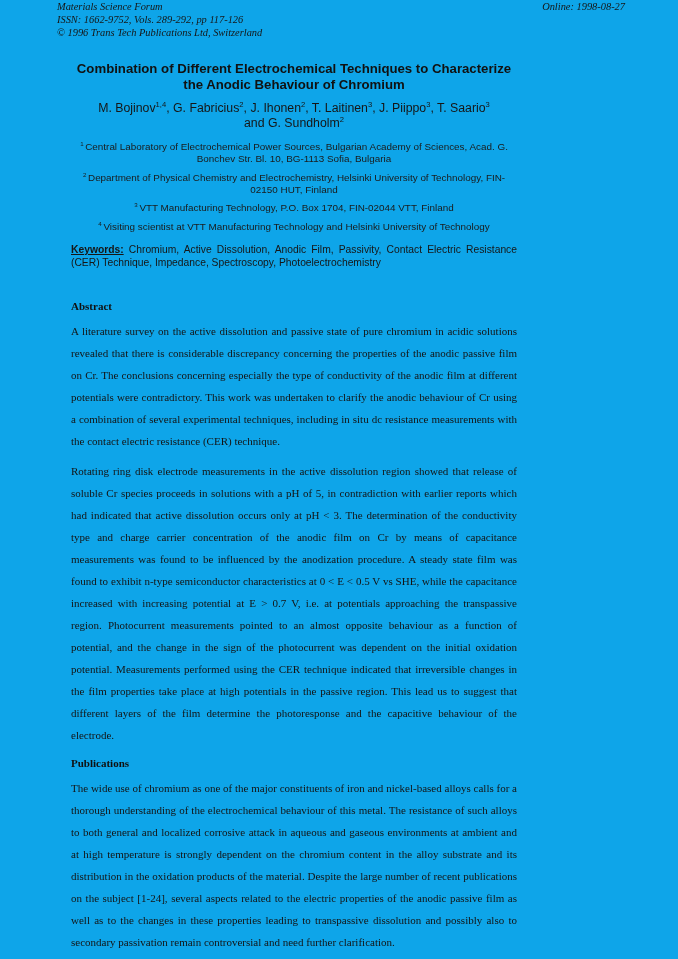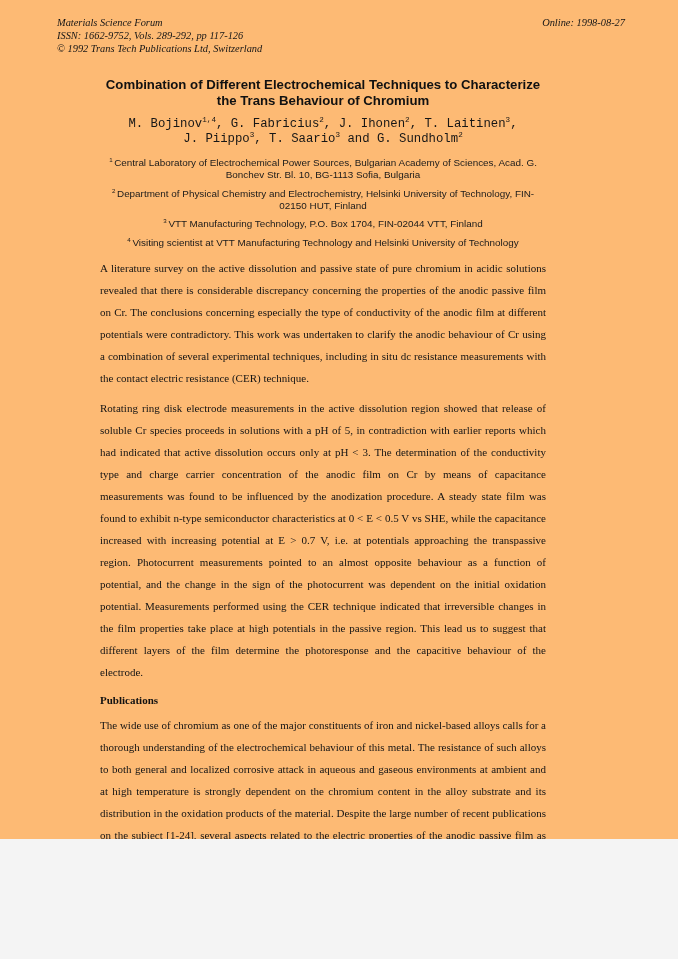--- a/index.html
+++ b/index.html
@@ -3,64 +3,63 @@
 <meta charset="utf-8">
 <style>
   html, body {
     margin: 0;
     padding: 0;
     background: #f4f4f4;
   }
   .page {
     position: relative;
     width: 678px;
-    height: 839px;
+    height: 959px;
     margin: 0;
-    background: #fdba74;
+    background: #0ea5e9;
     color: #161616;
     overflow: hidden;
     box-sizing: border-box;
-    padding-top: 16px;
   }
   
   .pub-header {
     display: flex;
     justify-content: space-between;
     align-items: flex-start;
     margin: 0 53px 0 57px;
     font-family: "Liberation Serif", serif;
     font-style: italic;
     font-size: 10.4px;
     line-height: 13px;
   }
   .pub-left div { white-space: nowrap; }
   .pub-right { text-align: left; white-space: nowrap; }
 
   
   .content {
-    margin-left: 100px;
+    margin-left: 71px;
     width: 446px;
   }
 
   .paper-title {
     margin-top: 22px;
     text-align: center;
     font-family: "Liberation Sans", sans-serif;
     font-weight: bold;
     font-size: 13.2px;
     line-height: 15.5px;
     color: #111;
   }
   .paper-title span { display: block; }
 
   .authors {
     margin: 7px auto 0 auto;
     max-width: 400px;
     text-align: center;
-    font-family: Liberation Mono, monospace;
+    font-family: Liberation Sans, sans-serif;
     font-size: 12.3px;
     line-height: 15px;
     color: #161616;
   }
   .authors sup, .affiliation sup {
     font-size: 0.62em;
     vertical-align: super;
     line-height: 0;
   }
 
@@ -109,42 +108,44 @@
 </style>
 </head>
 <body>
 
 <div class="page">
 
   <div class="pub-header">
     <div class="pub-left">
       <div>Materials Science Forum</div>
       <div>ISSN: 1662-9752, Vols. 289-292, pp 117-126</div>
-      <div>© 1992 Trans Tech Publications Ltd, Switzerland</div>
+      <div>© 1996 Trans Tech Publications Ltd, Switzerland</div>
     </div>
     <div class="pub-right">Online: 1998-08-27</div>
   </div>
 
   <div class="content">
 
     <h1 class="paper-title">
       <span>Combination of Different Electrochemical Techniques to Characterize</span>
-      <span>the Trans Behaviour of Chromium</span>
+      <span>the Anodic Behaviour of Chromium</span>
     </h1>
 
     <div class="authors"><span>M. Bojinov<sup>1,4</sup></span>, <span>G. Fabricius<sup>2</sup></span>, <span>J. Ihonen<sup>2</sup></span>, <span>T. Laitinen<sup>3</sup></span>, <span>J. Piippo<sup>3</sup></span>, <span>T. Saario<sup>3</sup></span> and <span>G. Sundholm<sup>2</sup></span></div>
 
     <div class="affiliations">
         <div class="affiliation"><sup>1 </sup>Central Laboratory of Electrochemical Power Sources, Bulgarian Academy of Sciences, Acad. G. Bonchev Str. Bl. 10, BG-1113 Sofia, Bulgaria</div>
         <div class="affiliation"><sup>2 </sup>Department of Physical Chemistry and Electrochemistry, Helsinki University of Technology, FIN-02150 HUT, Finland</div>
         <div class="affiliation"><sup>3 </sup>VTT Manufacturing Technology, P.O. Box 1704, FIN-02044 VTT, Finland</div>
         <div class="affiliation"><sup>4 </sup>Visiting scientist at VTT Manufacturing Technology and Helsinki University of Technology</div>
       </div>
 
+    <p class="keywords"><span class="keywords-label">Keywords:</span><span> Chromium, Active Dissolution, Anodic Film, Passivity, Contact Electric Resistance (CER) Technique, Impedance, Spectroscopy, Photoelectrochemistry</span></p>
 
+    <h2 class="section-heading abstract-heading">Abstract</h2>
 
     <p class="body-par">A literature survey on the active dissolution and passive state of pure chromium in acidic solutions revealed that there is considerable discrepancy concerning the properties of the anodic passive film on Cr. The conclusions concerning especially the type of conductivity of the anodic film at different potentials were contradictory. This work was undertaken to clarify the anodic behaviour of Cr using a combination of several experimental techniques, including in situ dc resistance measurements with the contact electric resistance (CER) technique.</p>
 
     <p class="body-par">Rotating ring disk electrode measurements in the active dissolution region showed that release of soluble Cr species proceeds in solutions with a pH of 5, in contradiction with earlier reports which had indicated that active dissolution occurs only at pH &lt; 3. The determination of the conductivity type and charge carrier concentration of the anodic film on Cr by means of capacitance measurements was found to be influenced by the anodization procedure. A steady state film was found to exhibit n-type semiconductor characteristics at 0 &lt; E &lt; 0.5 V vs SHE, while the capacitance increased with increasing potential at E &gt; 0.7 V, i.e. at potentials approaching the transpassive region. Photocurrent measurements pointed to an almost opposite behaviour as a function of potential, and the change in the sign of the photocurrent was dependent on the initial oxidation potential. Measurements performed using the CER technique indicated that irreversible changes in the film properties take place at high potentials in the passive region. This lead us to suggest that different layers of the film determine the photoresponse and the capacitive behaviour of the electrode.</p>
 
     <h2 class="section-heading intro-heading">Publications</h2>
 
     <p class="body-par">The wide use of chromium as one of the major constituents of iron and nickel-based alloys calls for a thorough understanding of the electrochemical behaviour of this metal. The resistance of such alloys to both general and localized corrosive attack in aqueous and gaseous environments at ambient and at high temperature is strongly dependent on the chromium content in the alloy substrate and its distribution in the oxidation products of the material. Despite the large number of recent publications on the subject [1-24], several aspects related to the electric properties of the anodic passive film as well as to the changes in these properties leading to transpassive dissolution and possibly also to secondary passivation remain controversial and need further clarification.</p>
 
   </div>

